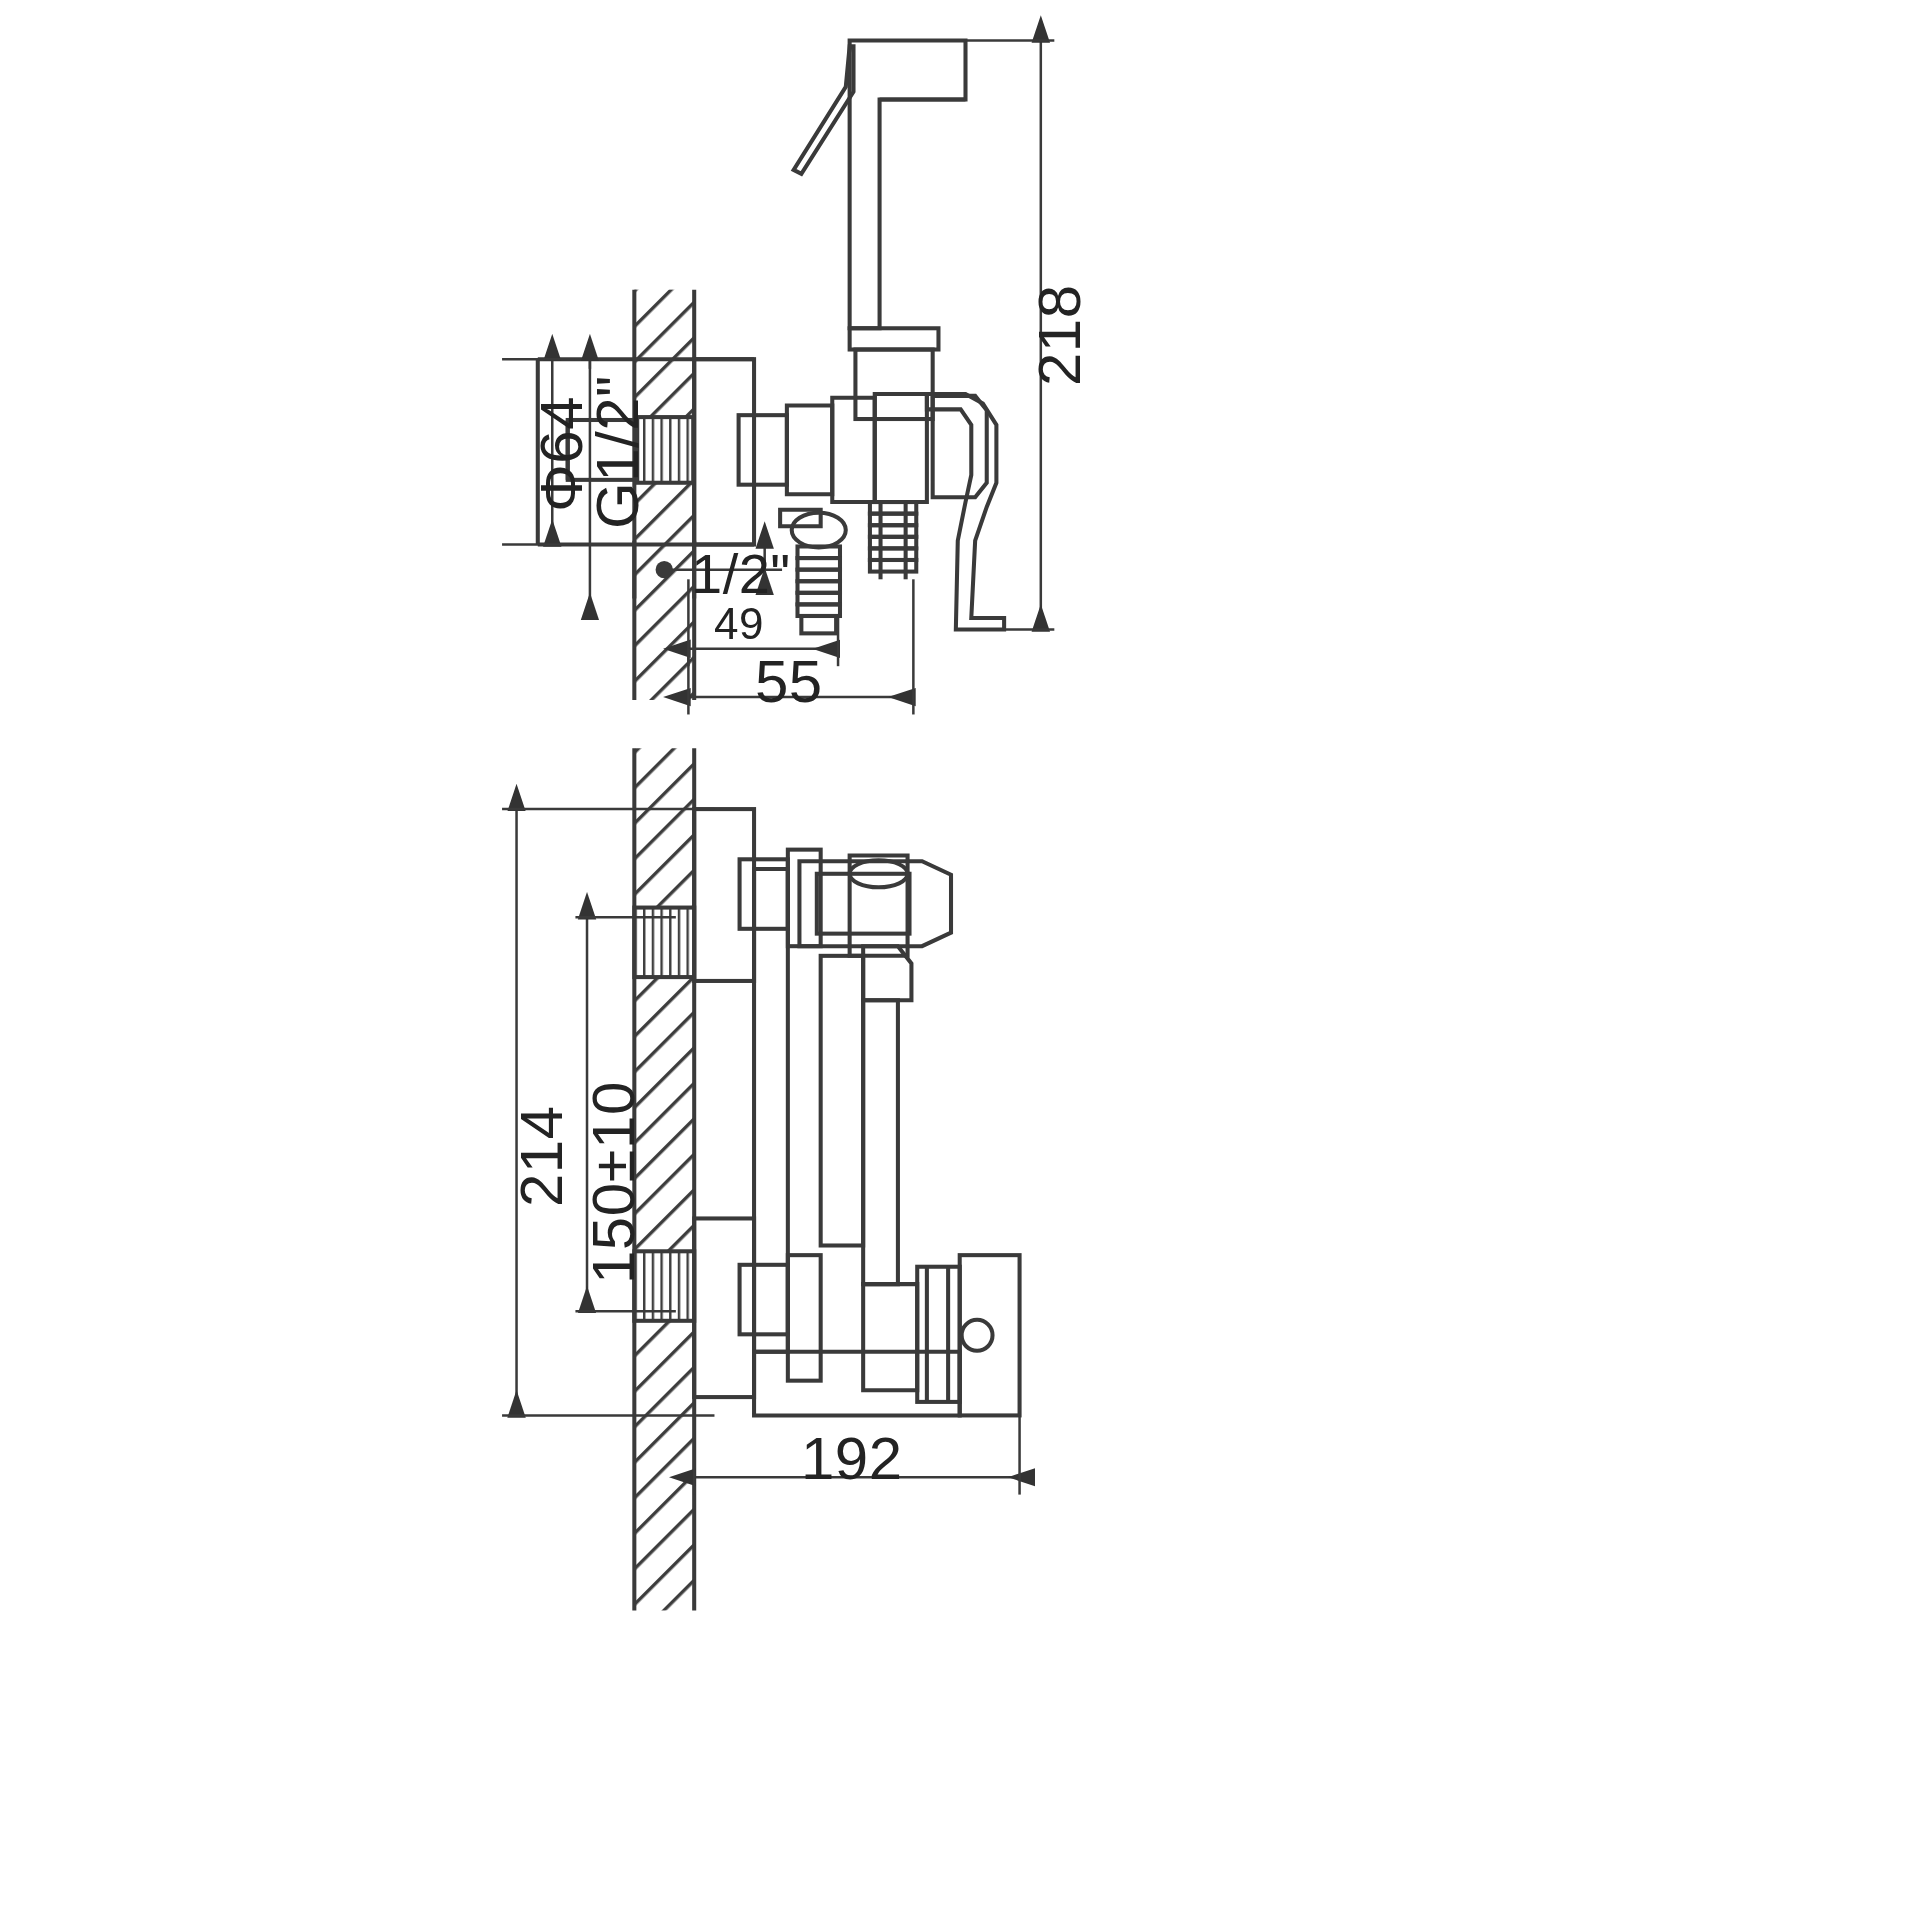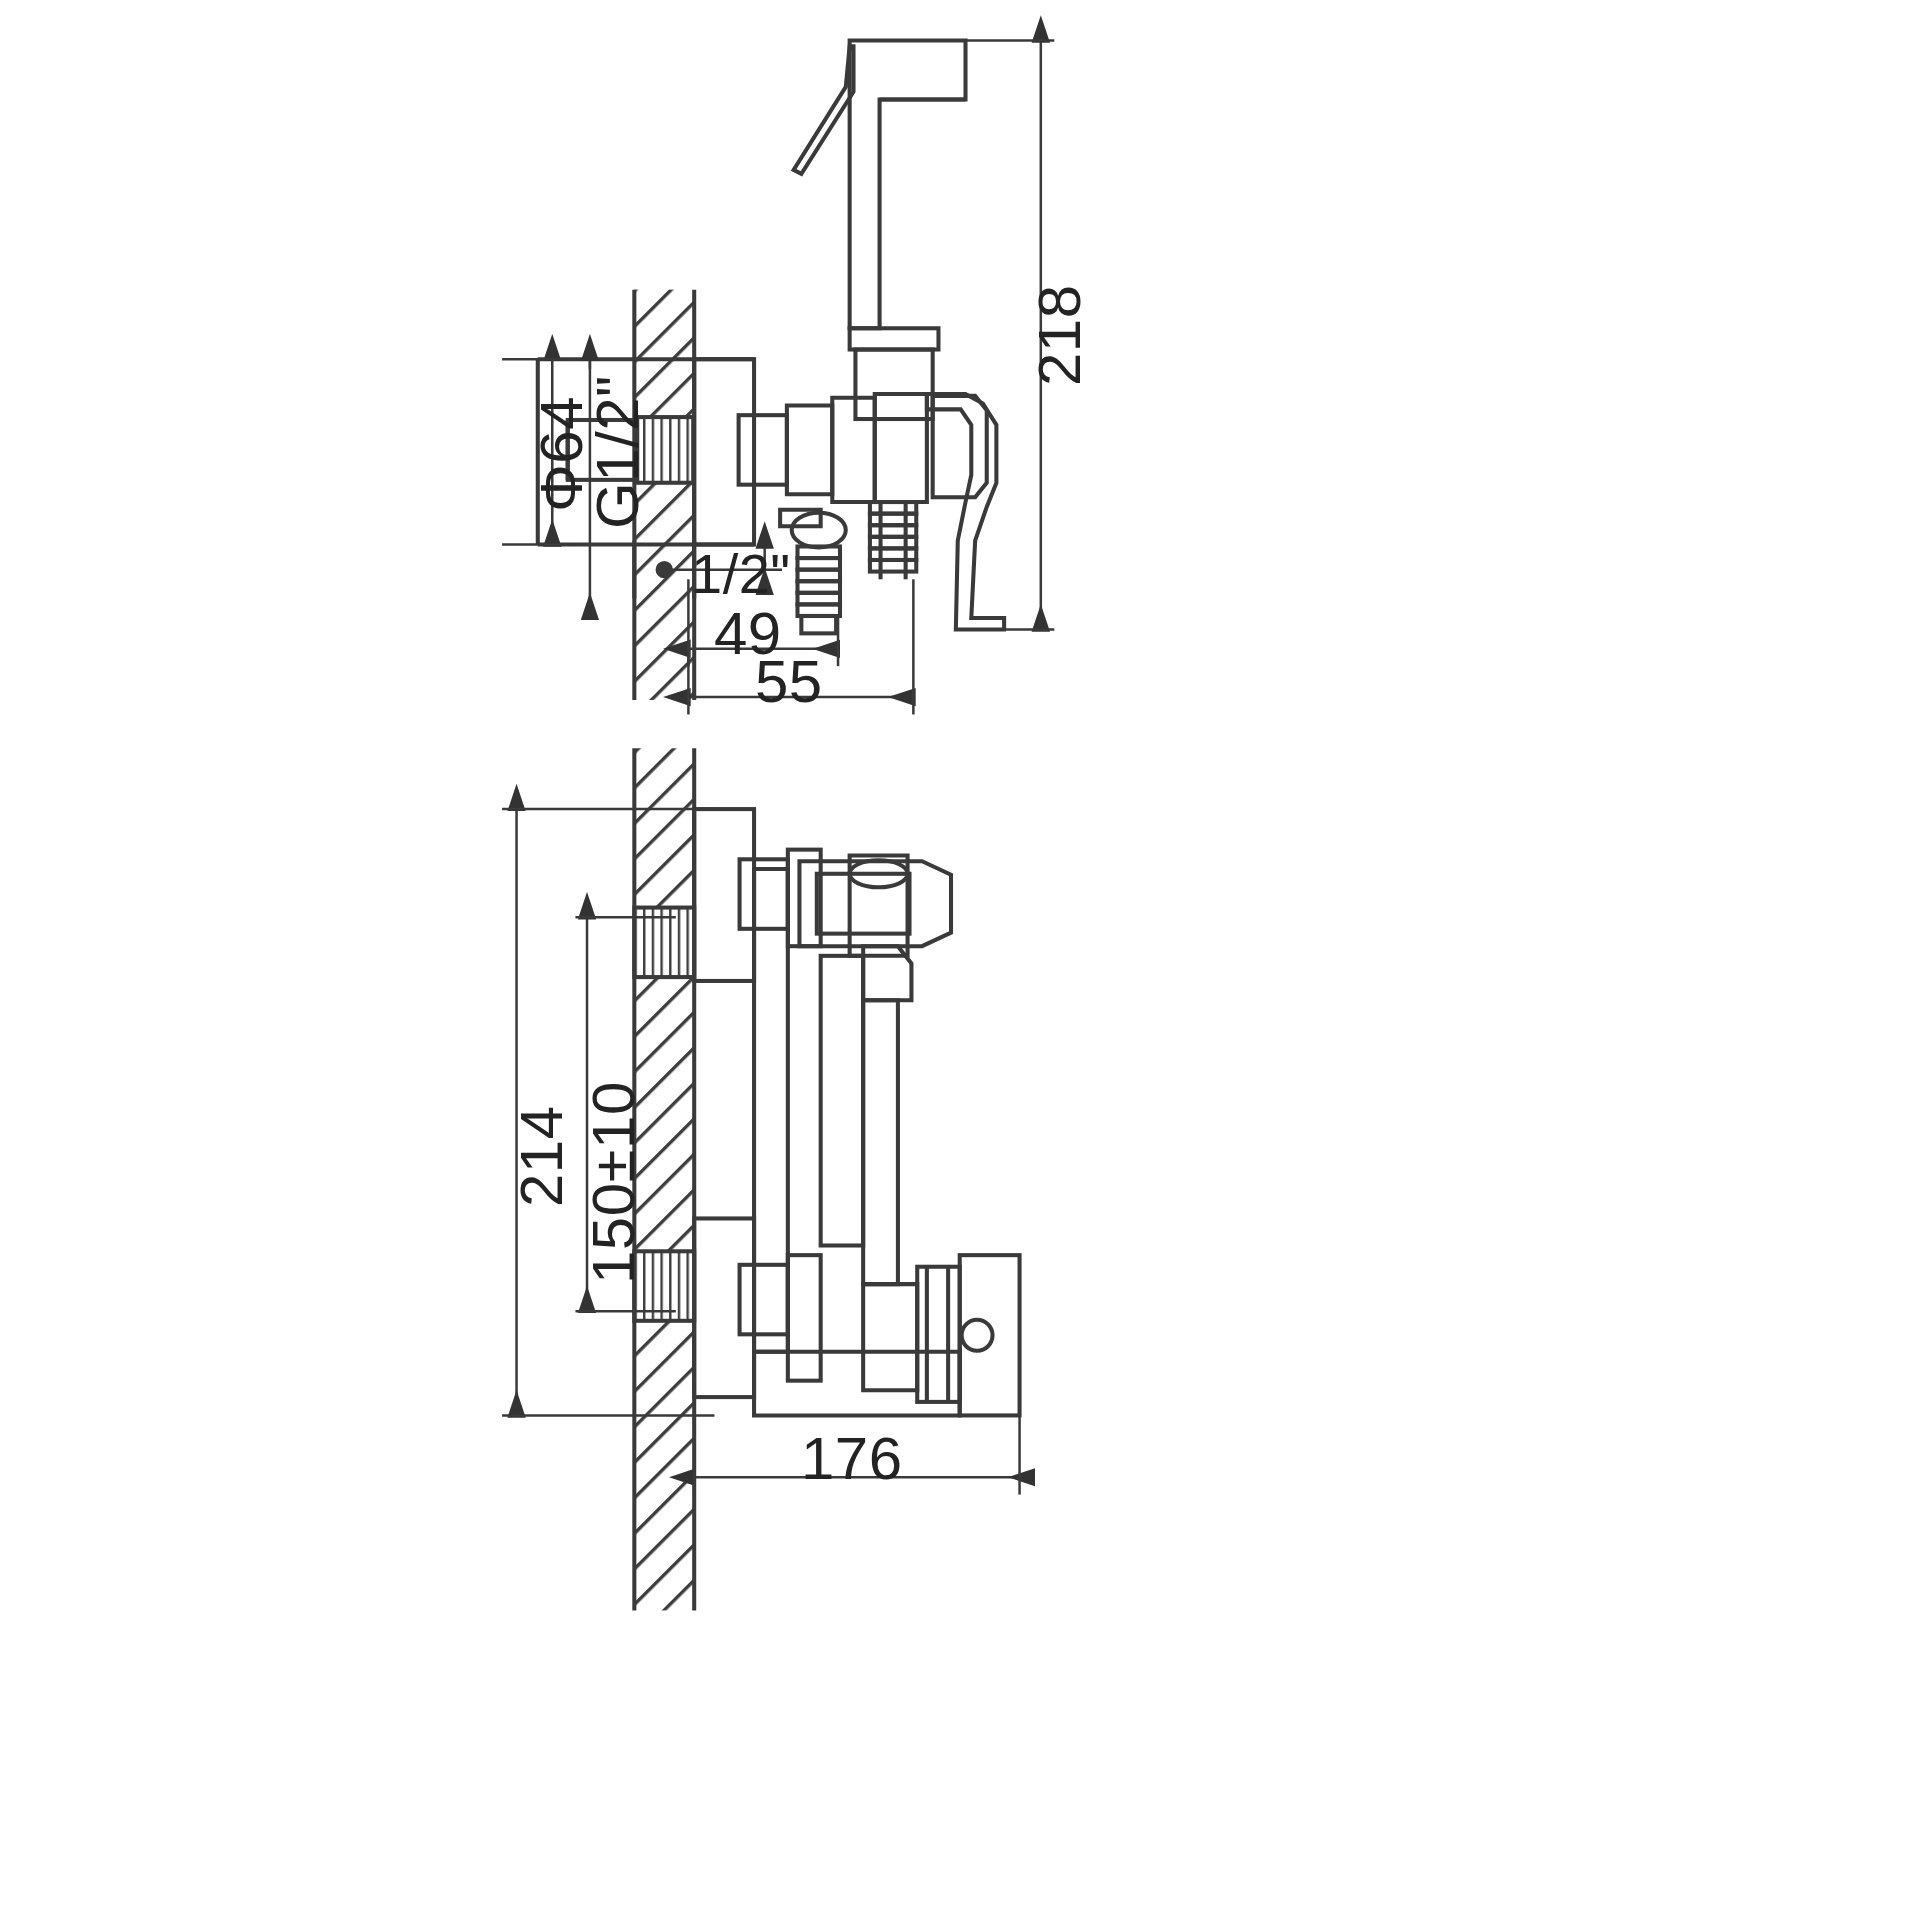--- a/index.html
+++ b/index.html
@@ -231,24 +231,24 @@
   </svg>
 
   <div class="dimlabel vert" style="left:527px; top:512px; font-size:60px; transform:rotate(-90deg);">Φ64</div>
 
   <div class="dimlabel vert" style="left:583px; top:529px; font-size:60px; transform:rotate(-90deg);">G1/2"</div>
 
   <div class="dimlabel" style="left:691px; top:541px; font-size:56px;">1/2"</div>
 
   <div class="dimlabel vert" style="left:1025px; top:386px; font-size:60px; transform:rotate(-90deg);">218</div>
 
-  <div class="dimlabel" style="left:714px; top:599px; font-size:60px;">49</div>
+  <div class="dimlabel" style="left:714px; top:599px; font-size:44px;">49</div>
 
   <div class="dimlabel" style="left:755px; top:647px; font-size:60px;">55</div>
 
   <div class="dimlabel vert" style="left:507px; top:1207px; font-size:60px; transform:rotate(-90deg);">214</div>
 
   <div class="dimlabel vert" style="left:579px; top:1284px; font-size:60px; transform:rotate(-90deg);">150±10</div>
 
-  <div class="dimlabel" style="left:801px; top:1424px; font-size:60px;">176</div>
+  <div class="dimlabel" style="left:801px; top:1424px; font-size:60px;">192</div>
 
 </div>
 
 
 </body></html>

